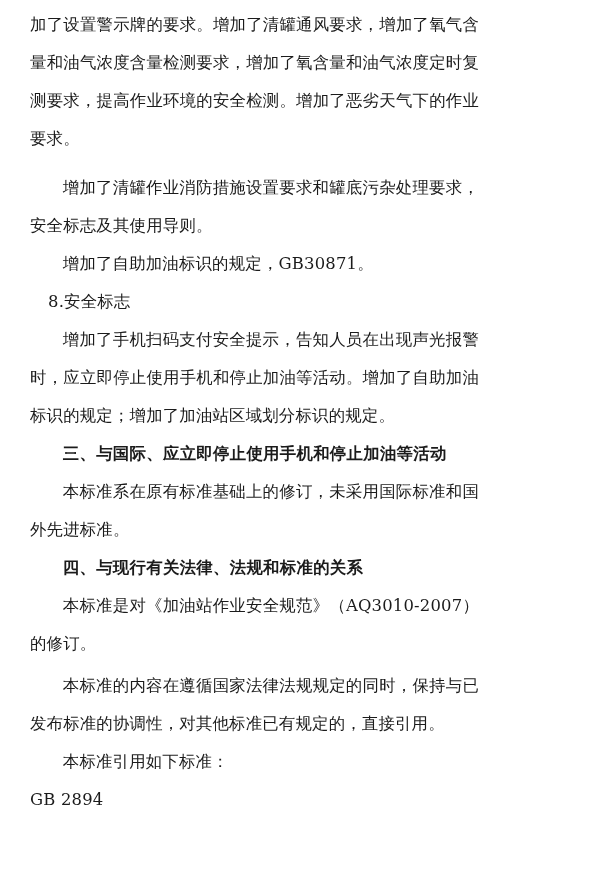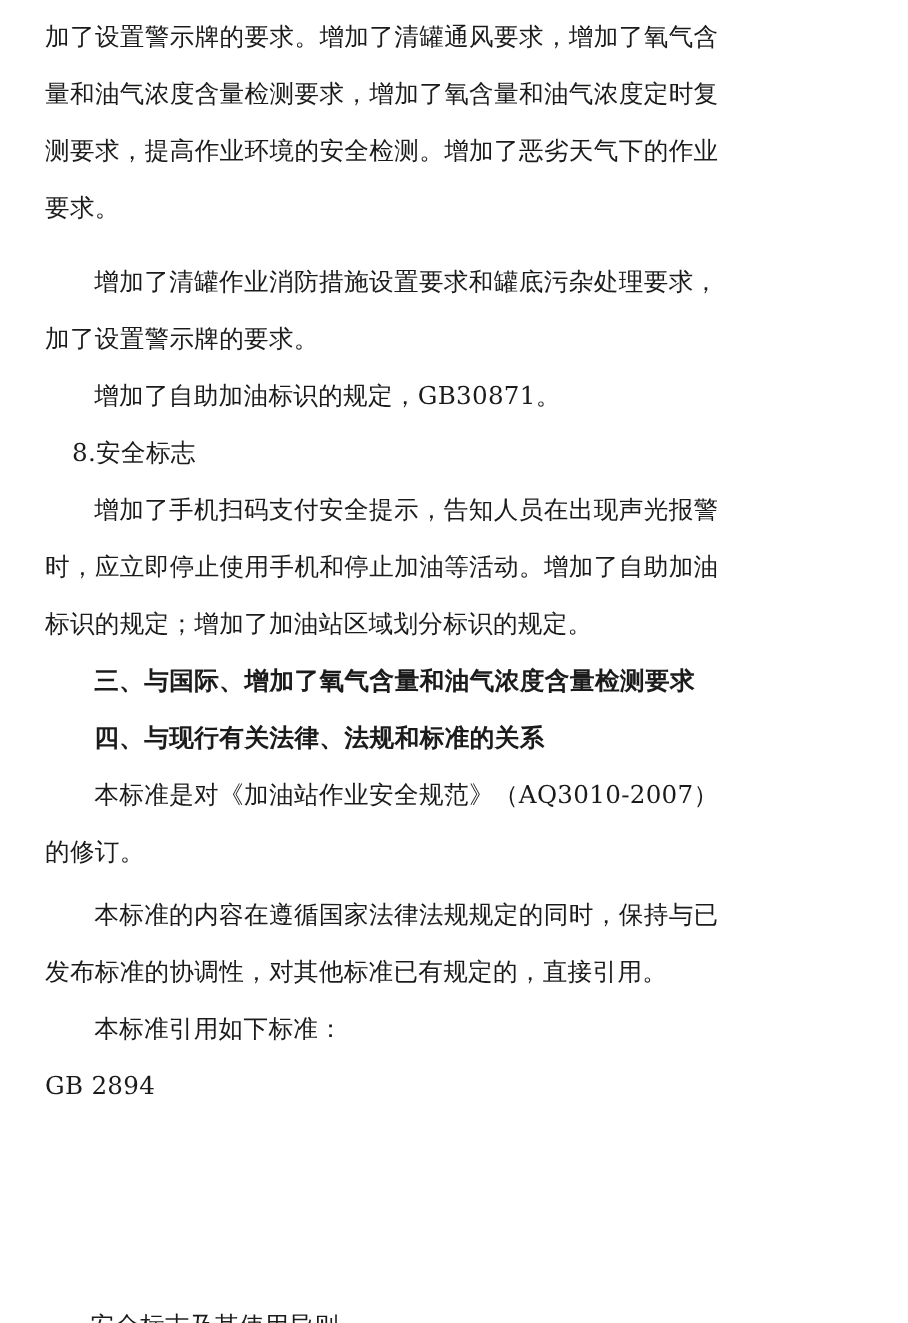--- a/index.html
+++ b/index.html
@@ -69,30 +69,31 @@
 </style>
 </head>
 <body>
 
 <div class="page">
 
   <p class="para">加了设置警示牌的要求。增加了清罐通风要求，增加了氧气含量和油气浓度含量检测要求，增加了氧含量和油气浓度定时复测要求，提高作业环境的安全检测。增加了恶劣天气下的作业要求。</p>
 
   <div class="gap-sm"></div>
 
-  <p class="para indent">增加了清罐作业消防措施设置要求和罐底污杂处理要求，加了设置警示牌的要求。</p>
+  <p class="para indent">增加了清罐作业消防措施设置要求和罐底污杂处理要求，安全标志及其使用导则。</p>
 
   <p class="para indent">增加了自助加油标识的规定，GB30871。</p>
 
   <p class="para indent-small">8.安全标志</p>
 
   <p class="para indent">增加了手机扫码支付安全提示，告知人员在出现声光报警时，应立即停止使用手机和停止加油等活动。增加了自助加油标识的规定；增加了加油站区域划分标识的规定。</p>
 
-  <h2 class="heading">三、与国际、增加了氧气含量和油气浓度含量检测要求</h2>
+  <h2 class="heading">三、与国际、应立即停止使用手机和停止加油等活动</h2>
 
+  <p class="para indent">本标准系在原有标准基础上的修订，未采用国际标准和国外先进标准。</p>
 
   <h2 class="heading">四、与现行有关法律、法规和标准的关系</h2>
 
   <p class="para indent">本标准是对《加油站作业安全规范》（AQ3010-2007）的修订。</p>
 
   <div class="gap-xs"></div>
 
   <p class="para indent">本标准的内容在遵循国家法律法规规定的同时，保持与已发布标准的协调性，对其他标准已有规定的，直接引用。</p>
 
   <p class="para indent">本标准引用如下标准：</p>

